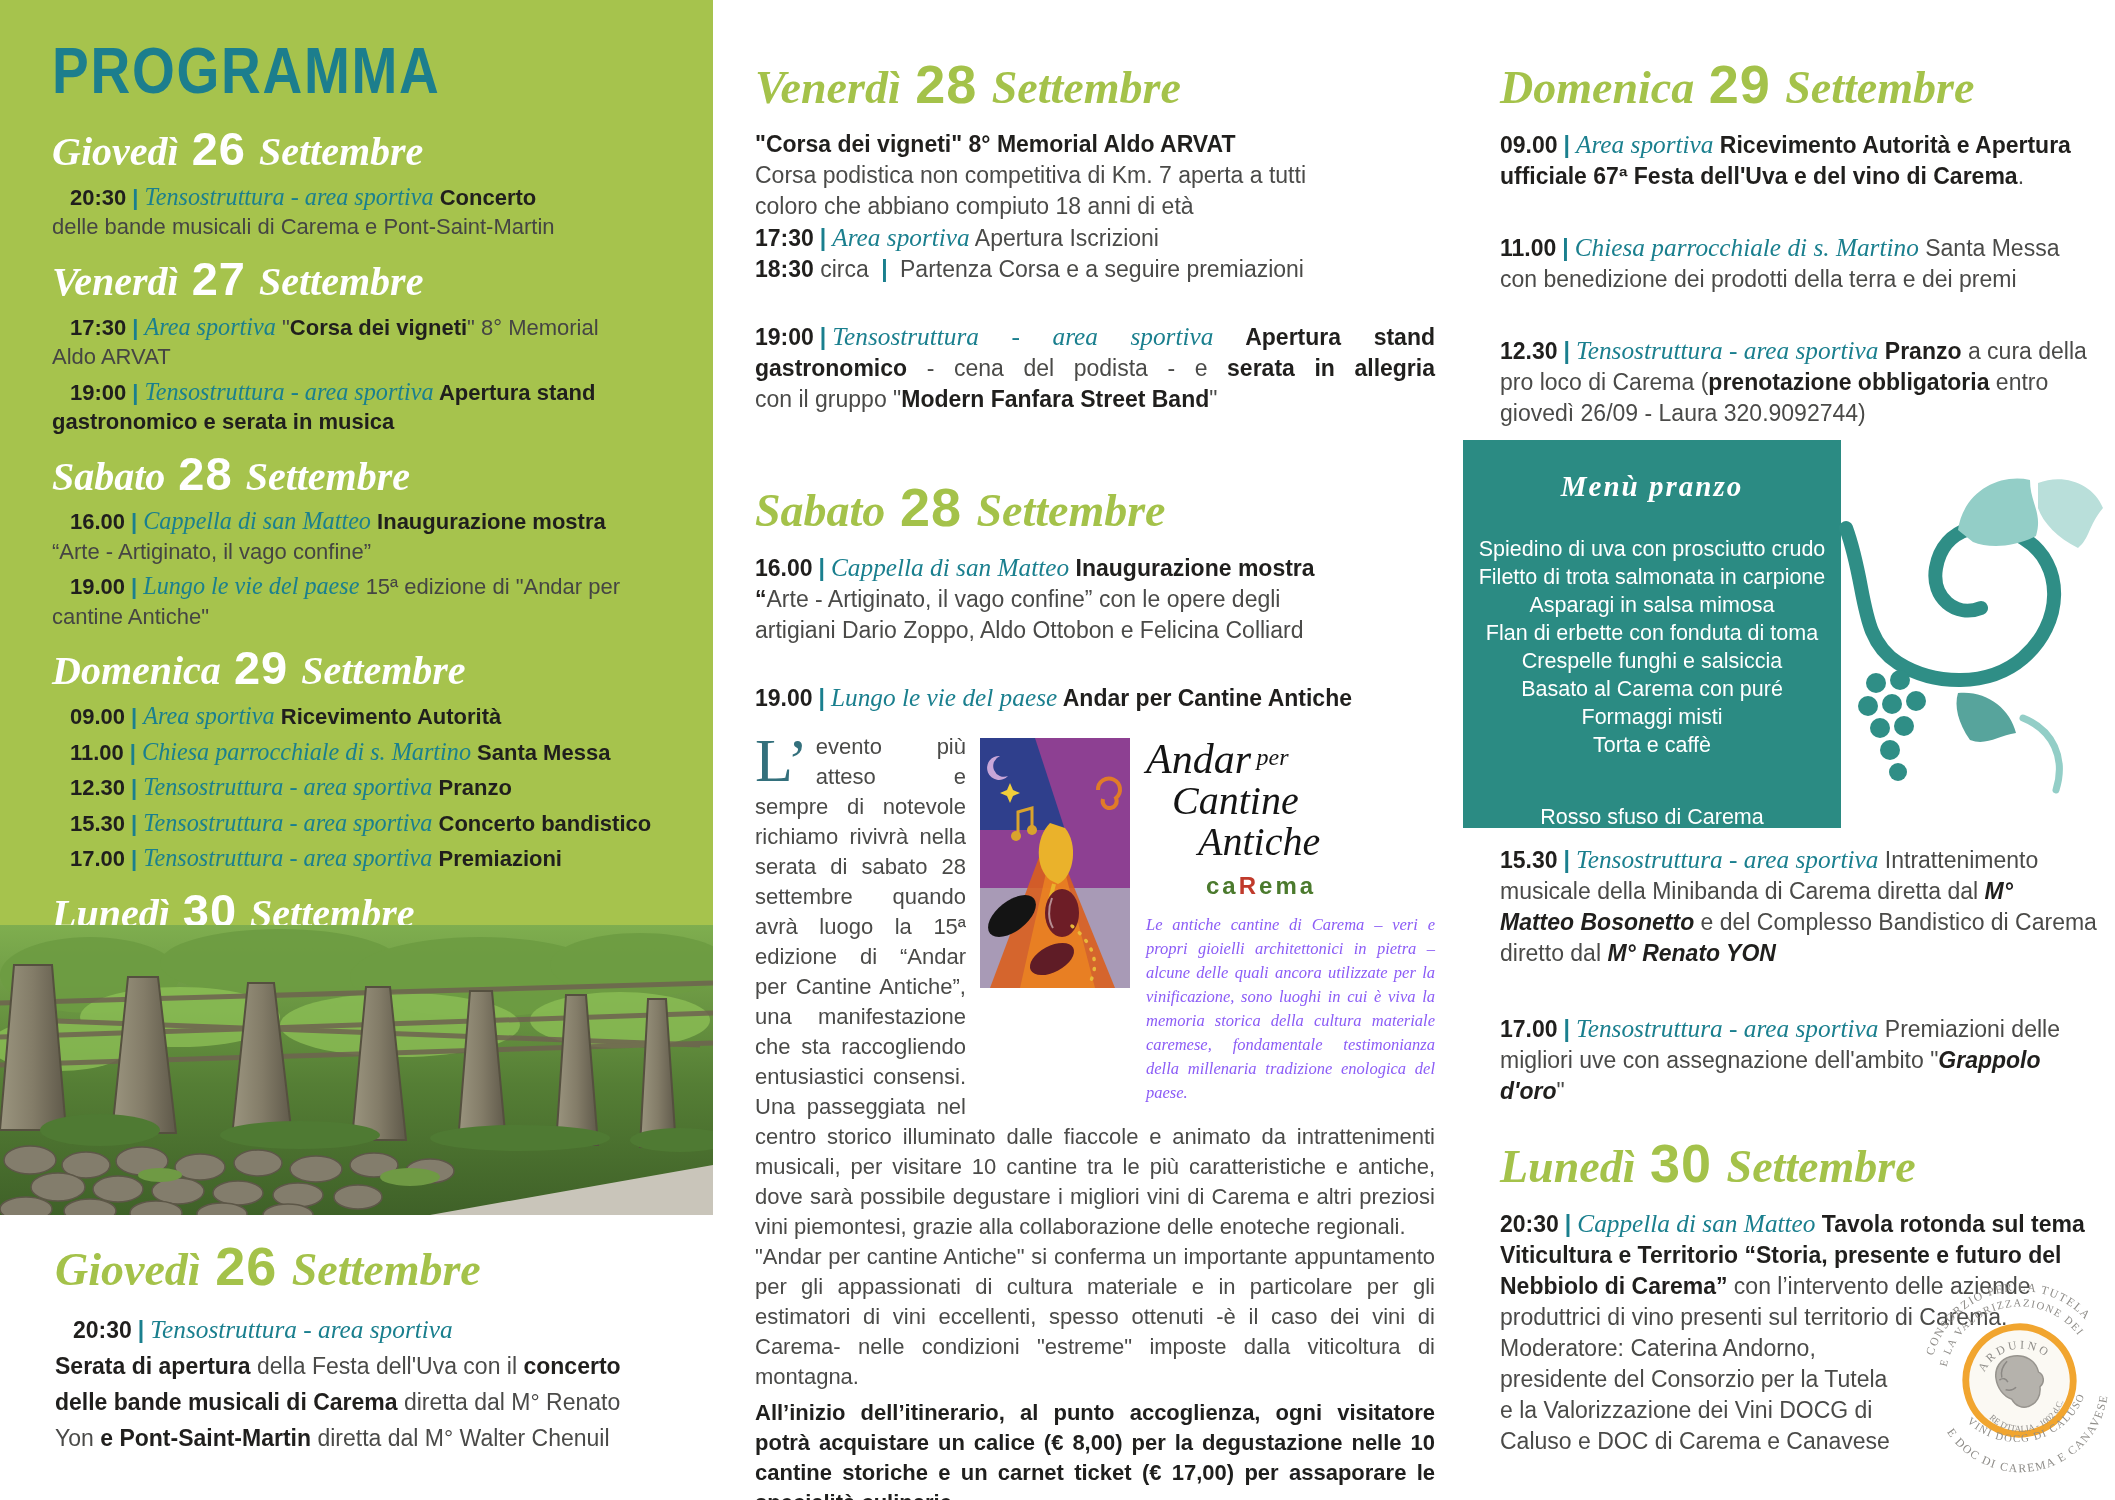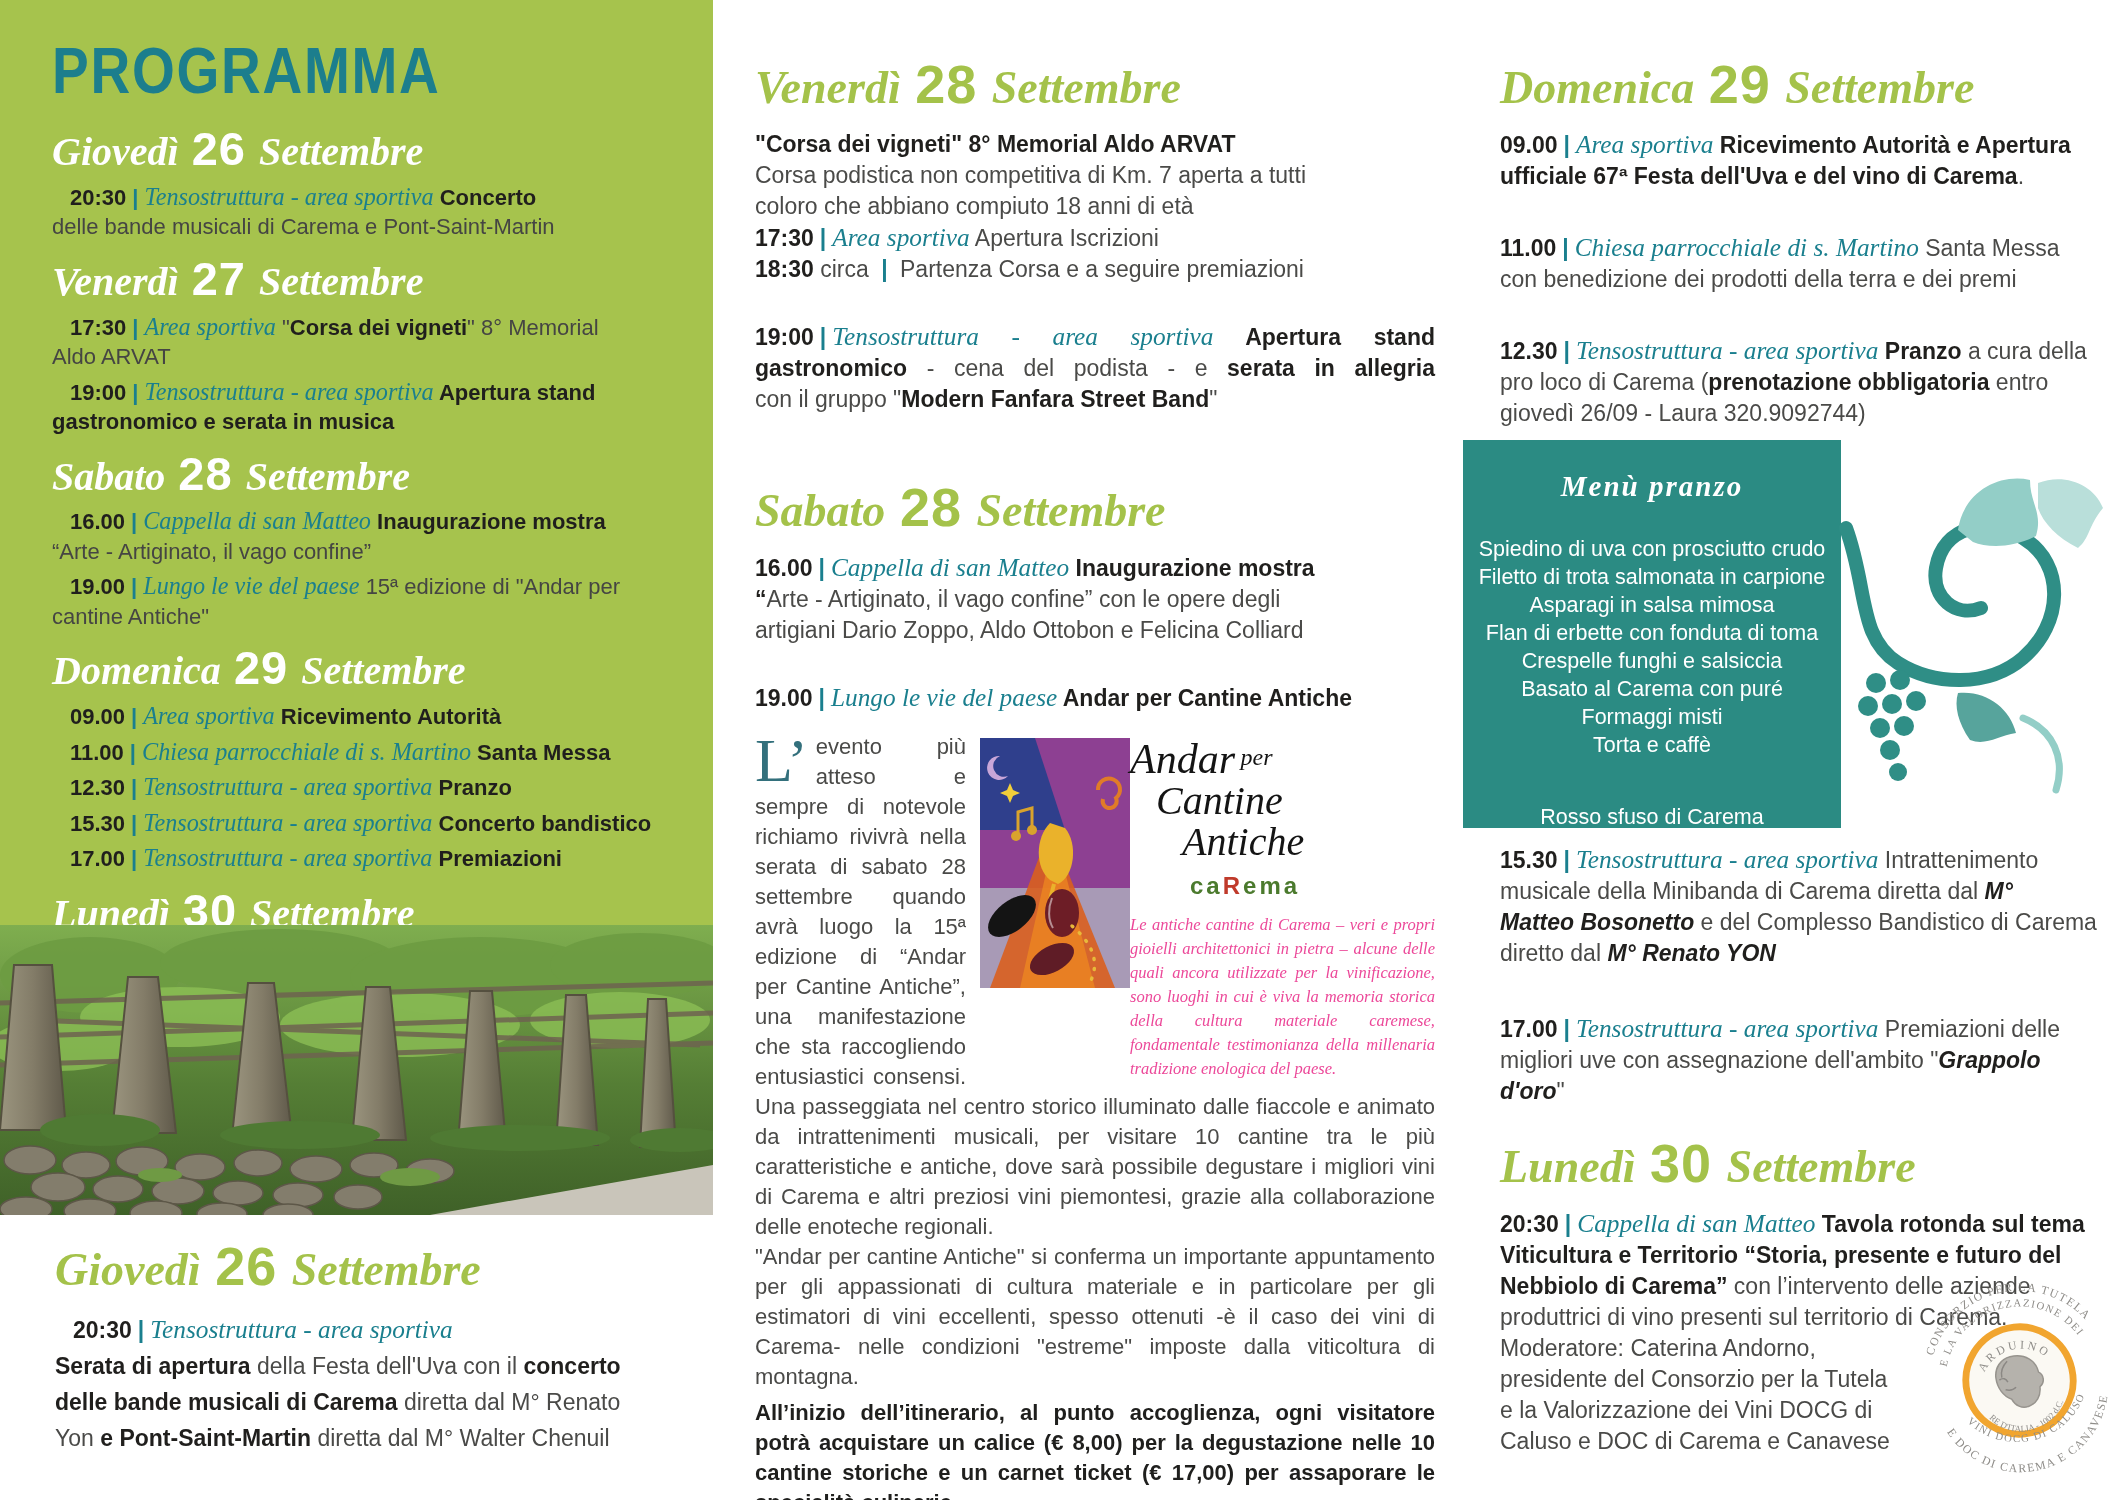--- a/index.html
+++ b/index.html
@@ -36,31 +36,31 @@
   .col-mid{position:absolute;left:755px;top:56px;width:680px}
   #mid-b2{margin-top:36px}
   #mid-h2{margin-top:64px}
   #mid-b4{margin-top:36px}
   #mid-article{margin-top:18px}
   .article{font-size:22px;line-height:30px;color:#4a4a48;text-align:justify}
   .art-p{margin:0}
   .p-bold{margin:6px 0 0;font-weight:700;color:#1f1f1d;text-align:justify}
   .drop{float:left;font-family:"Liberation Serif",serif;font-size:62px;line-height:48px;
         color:#33707c;margin:4px 8px 0 0}
-  .poster{float:right;width:455px;margin:6px 0 10px 14px;display:flex;}
+  .poster{float:right;width:455px;margin:6px 0 10px 14px;display:flex;gap:16px}
   .p-stack{flex:1;min-width:0}
   .p-title{font-family:"Liberation Serif",serif;font-style:italic;color:#141414;line-height:1.02}
   .p-title .big{font-size:42px}
   .p-title .sm{font-size:24px;vertical-align:8px}
   .p-t2{font-size:40px;padding-left:26px}
   .p-t3{font-size:40px;padding-left:52px}
   .brand{color:#4b7a2d;font-weight:700;font-size:24px;letter-spacing:3px;margin-top:8px;padding-left:60px}
   .brand .rdot{color:#c03a2b}
   .caption{font-family:"Liberation Serif",serif;font-style:italic;font-size:16.5px;line-height:24px;
-           color:#ec4899;margin-top:12px;text-align:justify}
+           color:#8b5cf6;margin-top:12px;text-align:justify}
   
   .col-right{position:absolute;left:1500px;top:56px;width:620px}
   #r-e2,#r-e3{margin-top:40px}
   #r-spacer{height:410px}
   #r-e5{margin-top:44px}
   #right-h2{margin-top:28px}
   #r-e6{margin-top:10px}
   
   .menu{position:absolute;left:1463px;top:440px;width:378px;height:388px;background:#2b8b83;
         color:#fff;text-align:center;box-sizing:border-box;padding-top:22px}

